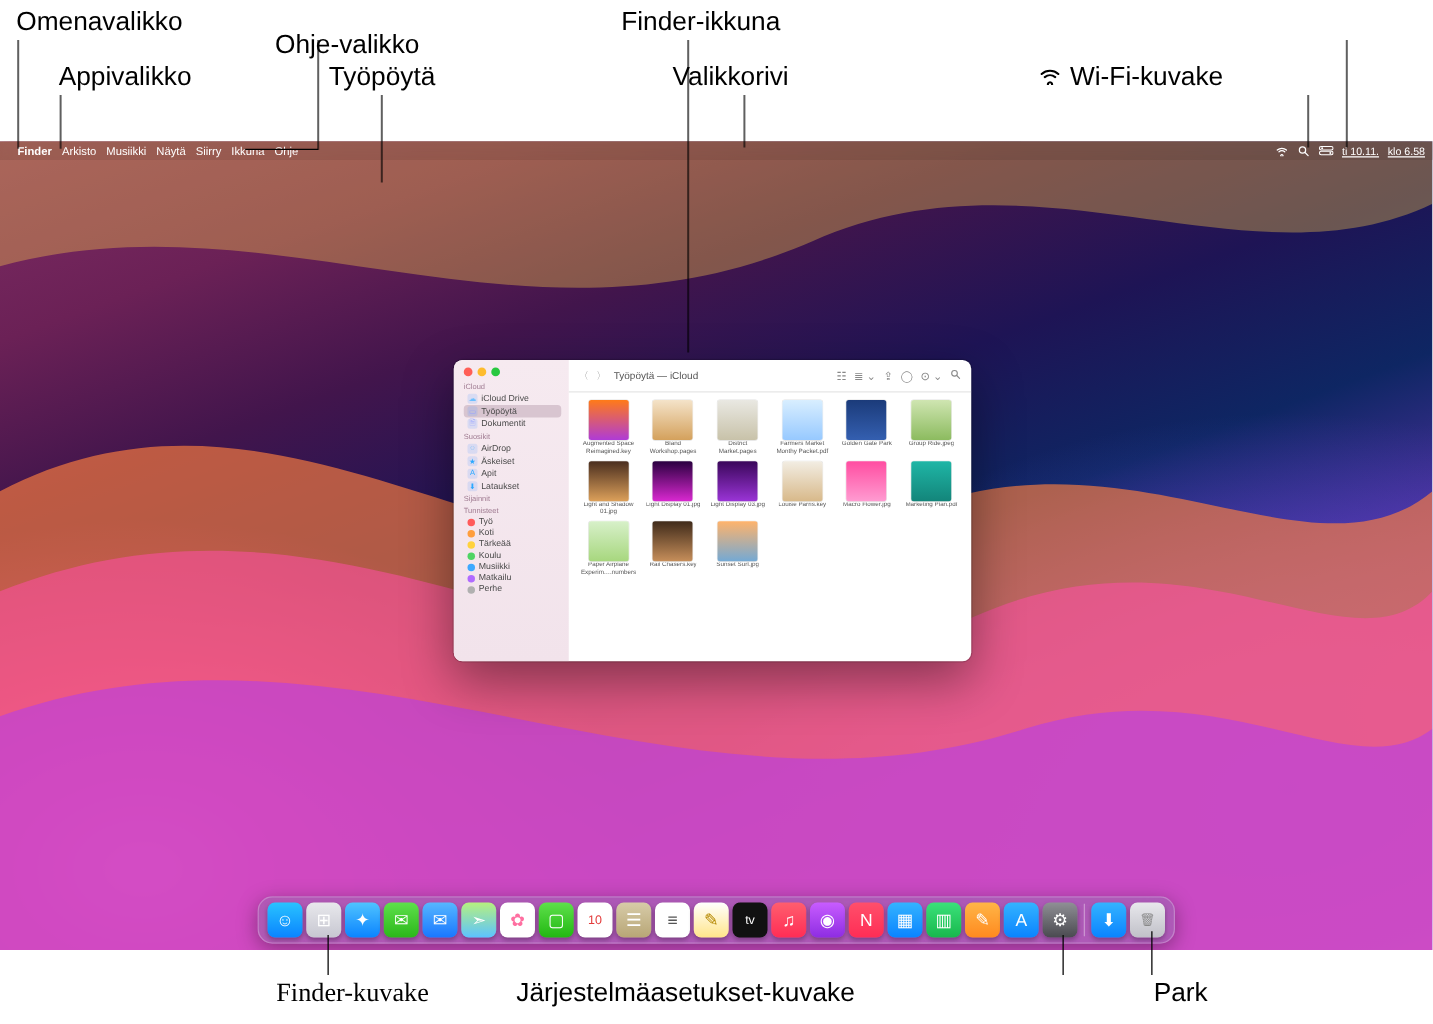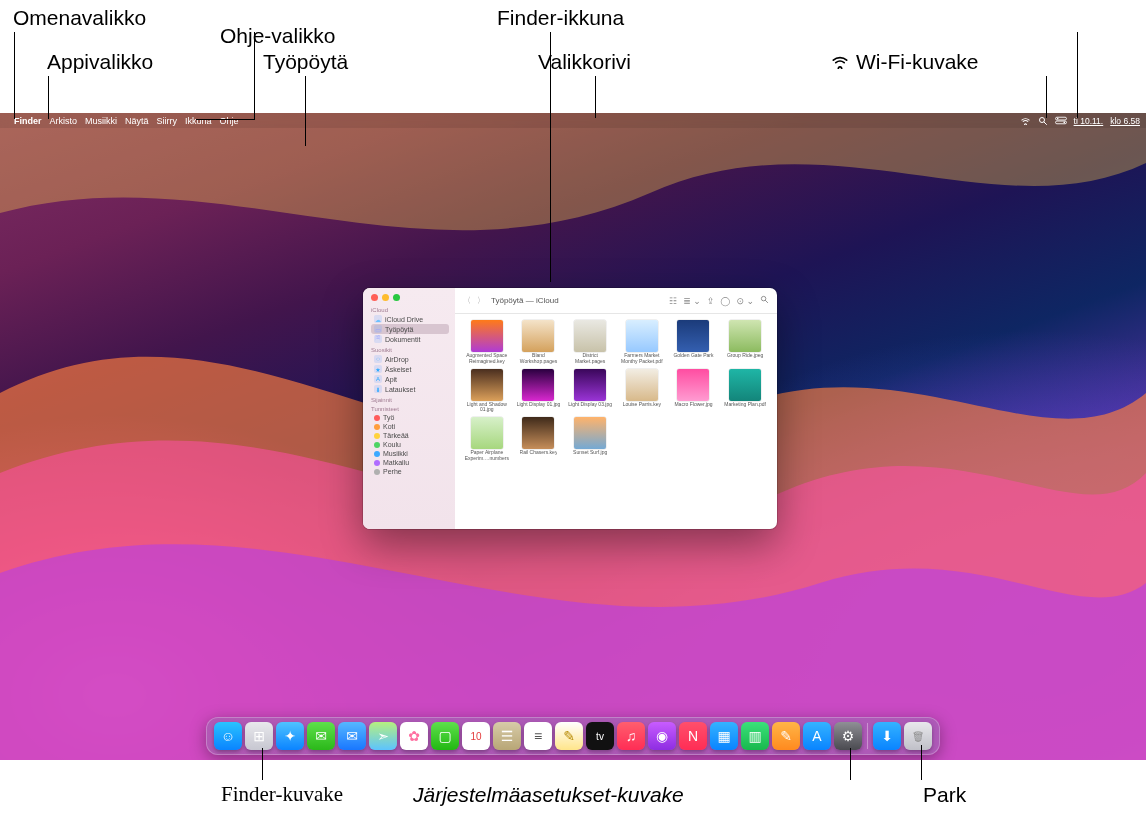--- a/index.html
+++ b/index.html
@@ -396,18 +396,18 @@
         <div class="dock-icon" style="background: linear-gradient(rgb(143, 143, 149), rgb(74, 74, 80)); font-size: 14px;">⚙</div>
         <div class="dock-sep"></div>
         <div class="dock-icon" style="background: linear-gradient(rgb(52, 179, 255), rgb(10, 132, 255)); font-size: 14px;">⬇</div>
         <div class="dock-icon" style="background: linear-gradient(rgb(232, 232, 236), rgb(192, 192, 200)); color: rgb(136, 136, 136); font-size: 10px;">🗑</div>
       </div>
   </div>
 </div>
 
 <div class="labels-bottom">
   <div class="lbl" style="left:221px; bottom:12px;font-family:Liberation Serif, serif;">Finder-kuvake</div>
-  <div class="lbl" style="left:413px; bottom:12px;font-style:italic;">Järjestelmäasetukset-kuvake</div>
+  <div class="lbl" style="left:413px; bottom:12px;">Järjestelmäasetukset-kuvake</div>
   <div class="lbl" style="left:923px; bottom:12px;">Park</div>
   <div class="leader v" style="left:262px; top:-12px; height:32px;"></div>
   <div class="leader v" style="left:850px; top:-12px; height:32px;"></div>
   <div class="leader v" style="left:921px; top:-15px; height:35px;"></div>
 </div>
 
 </body></html>

